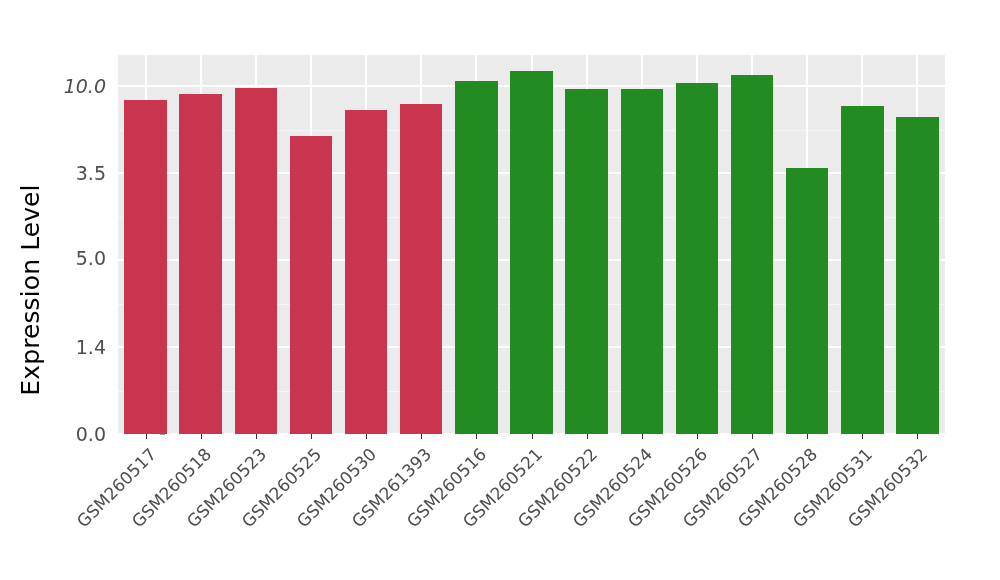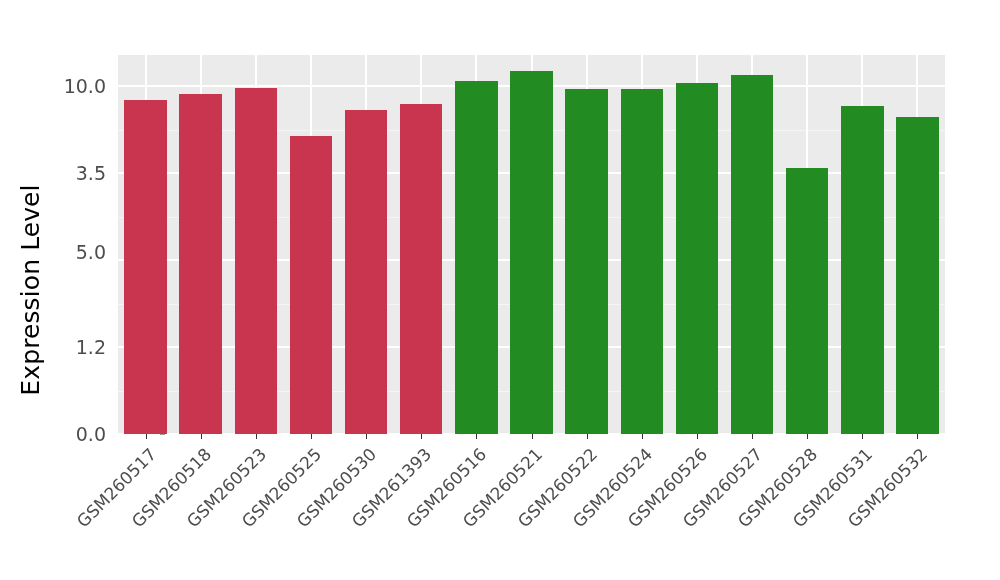--- a/index.html
+++ b/index.html
@@ -141,27 +141,27 @@
 </head>
 <body>
 
 <div id="chart-root">
 
   <div id="y-axis-title">Expression Level</div>
 
   <div id="y-tick-labels">
       <div class="y-tick-label" style="top: 434px;">0.0</div>
       <div class="y-tick-mark" style="top: 434px;"></div>
-      <div class="y-tick-label" style="top: 347.073px;">1.2</div>
+      <div class="y-tick-label" style="top: 347.073px;">1.4</div>
       <div class="y-tick-mark" style="top: 347.073px;"></div>
-      <div class="y-tick-label" style="top: 252px;">5.0</div>
+      <div class="y-tick-label" style="top: 258px;">5.0</div>
       <div class="y-tick-mark" style="top: 260.147px;"></div>
       <div class="y-tick-label" style="top: 173.22px;">3.5</div>
       <div class="y-tick-mark" style="top: 173.22px;"></div>
-      <div class="y-tick-label" style="top: 86.2936px;">10.0</div>
+      <div class="y-tick-label" style="top: 86.2936px; font-style: italic;">10.0</div>
       <div class="y-tick-mark" style="top: 86.2936px;"></div>
     </div>
 
   <div id="panel">
       <div class="grid-minor" style="top: 335.537px;"></div>
       <div class="grid-minor" style="top: 248.61px;"></div>
       <div class="grid-minor" style="top: 161.683px;"></div>
       <div class="grid-minor" style="top: 74.7569px;"></div>
       <div class="grid-major" style="top: 378px;"></div>
       <div class="grid-major" style="top: 291.073px;"></div>

